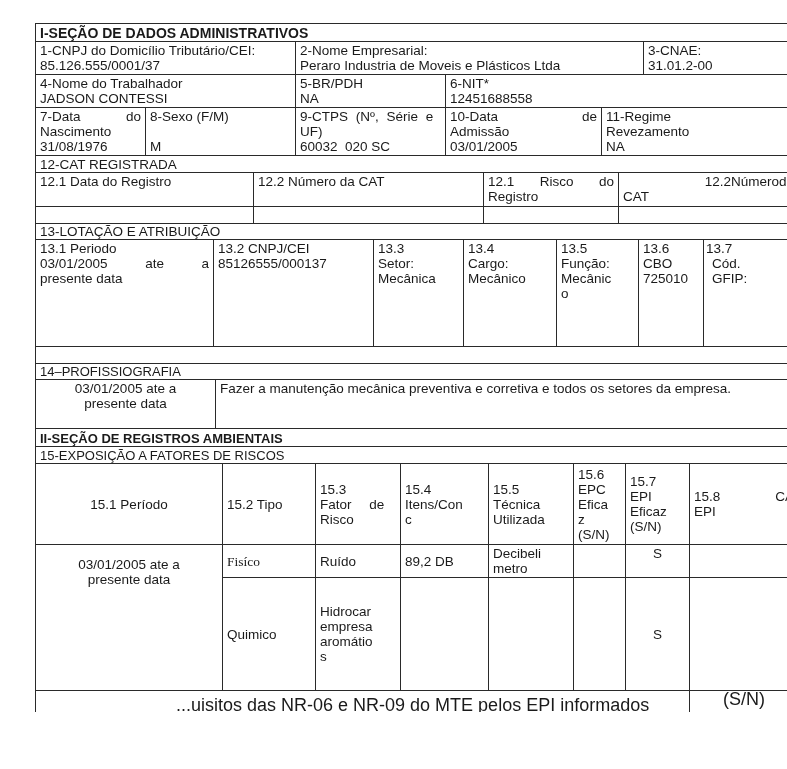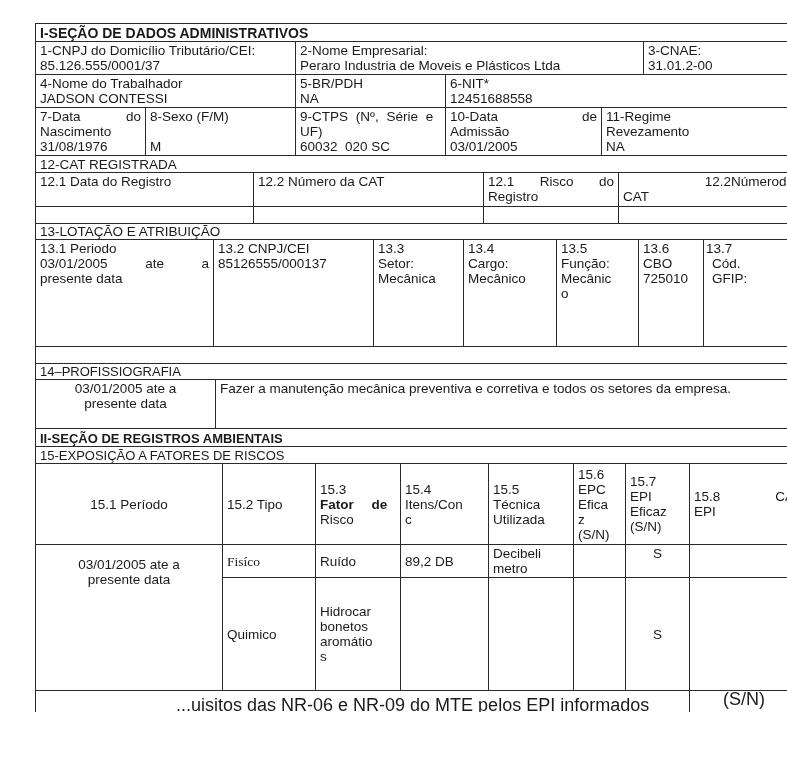--- a/index.html
+++ b/index.html
@@ -239,21 +239,21 @@
         <col style="width:52px">
         <col style="width:64px">
         <col style="width:109px">
     </colgroup>
     <tbody>
         <tr>
       <td class="vmid" style="height:78px;text-align:center;">15.1 Período</td>
       <td class="vmid">15.2 Tipo</td>
       <td class="vmid">
         <span class="lbl">15.3</span>
-        <span class="lbl" style="word-spacing:14px;font-weight:bold;">Fator de</span>
+        <span class="lbl" style="word-spacing:14px;">Fator de</span>
         <span class="lbl">Risco</span>
       </td>
       <td class="vmid">
         <span class="lbl">15.4</span>
         <span class="lbl">Itens/Con</span>
         <span class="lbl">c</span>
       </td>
       <td class="vmid">
         <span class="lbl">15.5</span>
         <span class="lbl">Técnica</span>
@@ -293,21 +293,21 @@
         <span class="lbl">metro</span>
       </td>
       <td class="vmid center"></td>
       <td class="center">S</td>
       <td></td>
     </tr>
     <tr>
       <td class="vmid" style="height:110px;">Quimico</td>
       <td class="vmid">
         <span class="lbl">Hidrocar</span>
-        <span class="lbl">bonetos</span>
+        <span class="lbl">empresa</span>
         <span class="lbl">aromátio</span>
         <span class="lbl">s</span>
       </td>
       <td></td>
       <td></td>
       <td></td>
       <td class="vmid center">S</td>
       <td></td>
     </tr>
     <tr>

